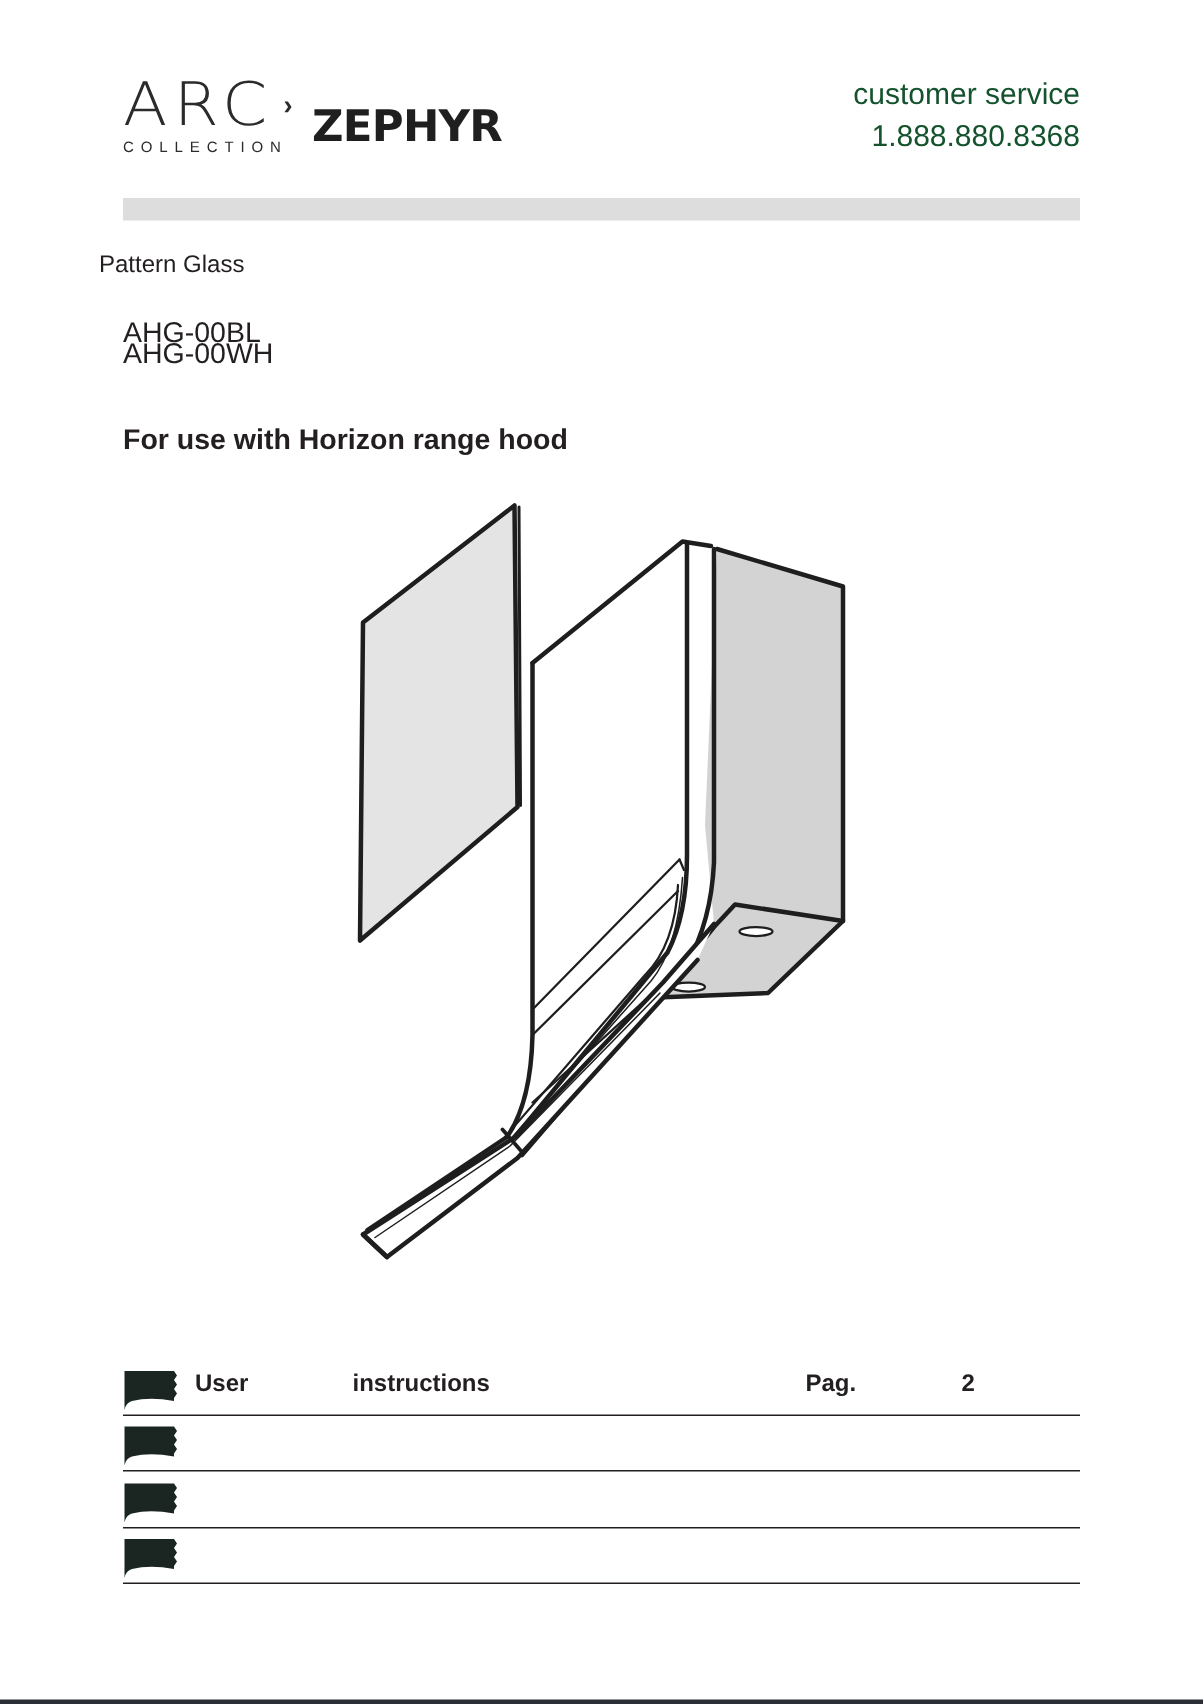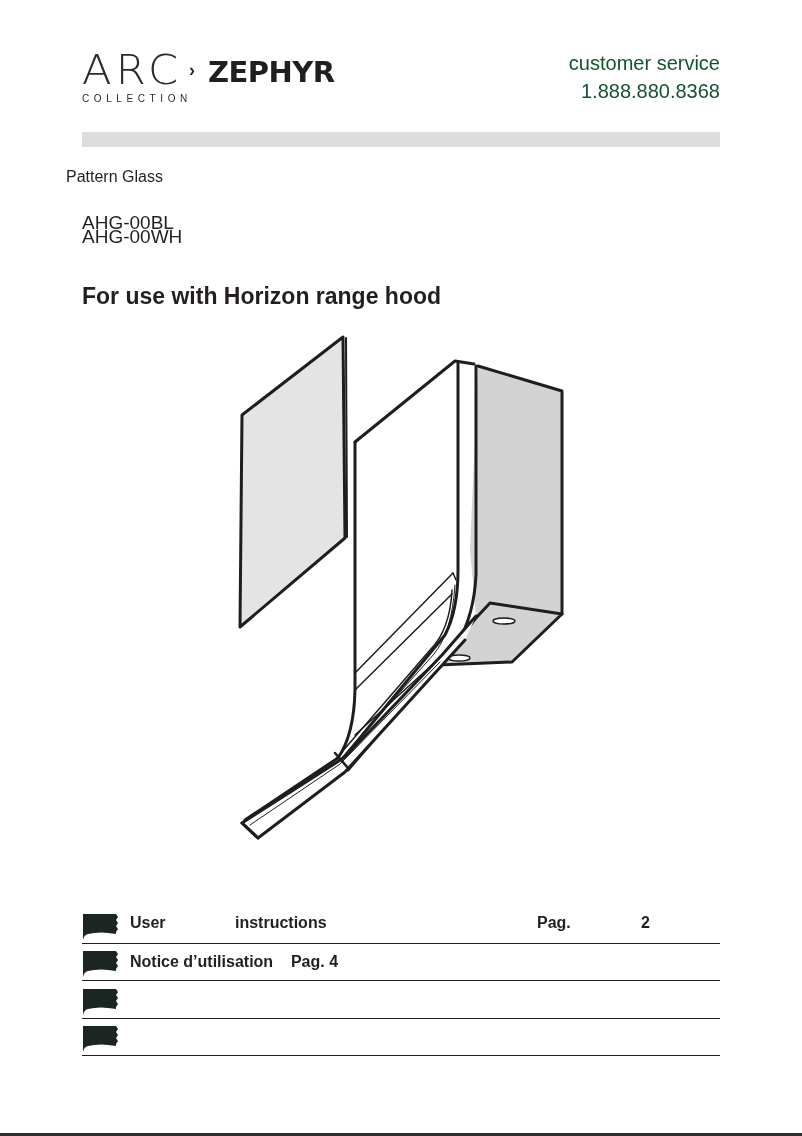--- a/index.html
+++ b/index.html
@@ -16,40 +16,40 @@
     line-height: 40px; transform: scaleX(1.08); transform-origin: left top;
   }
   .logo-collection {
     left: 82px; top: 93px; font-size: 10px; letter-spacing: 4.6px; color: #2b2b2b;
     font-family: "Liberation Sans", sans-serif;
   }
   .logo-chevron {
     left: 189px; top: 60px; font-size: 18px; font-weight: bold; color: #2b2b2b;
   }
   .logo-zephyr {
-    left: 208px; top: 56px; font-family: "DejaVu Sans", sans-serif; font-weight: bold;
+    left: 208px; top: 68px; font-family: "DejaVu Sans", sans-serif; font-weight: bold;
     font-size: 29px; letter-spacing: -0.5px; color: #1f1f1f; line-height: 32px; text-align: center;
   }
 
   
   .cs-label, .cs-phone {
     right: 82px; text-align: right; font-size: 20px; color: #14532d;
     font-family: "Liberation Sans", sans-serif;
   }
   .cs-label { top: 52px; }
   .cs-phone { top: 80px; }
 
   .gray-bar { left: 82px; top: 132px; width: 638px; height: 15px; background: #dddddd; }
 
   
   .product-title { left: 66px; top: 168px; font-size: 16px; font-weight: normal; }
   .model { left: 82px; font-size: 19px; }
   .model-1 { top: 212px; }
   .model-2 { top: 226px; }
-  .usage-title { left: 82px; top: 283px; font-size: 23px; font-weight: bold; }
+  .usage-title { left: 82px; top: 283px; font-size: 19px; font-weight: bold; }
 
   
   .illustration { left: 228px; top: 326px; width: 350px; height: 520px; }
 
   
   .lang-row {
     left: 82px; width: 638px; height: 36px; border-bottom: 1.5px solid #231f20;
     display: flex; align-items: center;
   }
   .flag {
@@ -144,21 +144,20 @@
   <span class="usa-word" style="left:559px">2</span>
 </div>
 
 <div class="abs lang-row row-f">
   <div class="flag">
     <svg width="40" height="28" viewBox="0 0 40 28">
         <path d="M1,2 L34,2 L36,5 L34,8 L36,11 L34,14 L36,17 L34,20 L34,22 Q18,19 6,22 Q2,23 1,28 Z" fill="#1b2623"></path>
       </svg>
     <span class="flag-code">F</span>
   </div>
-  <span class="lang-text">Notice d’utilisation    Pag. 4</span>
 </div>
 
 <div class="abs lang-row row-e">
   <div class="flag">
     <svg width="40" height="28" viewBox="0 0 40 28">
         <path d="M1,2 L34,2 L36,5 L34,8 L36,11 L34,14 L36,17 L34,20 L34,22 Q18,19 6,22 Q2,23 1,28 Z" fill="#1b2623"></path>
       </svg>
     <span class="flag-code">E</span>
   </div>
 </div>

